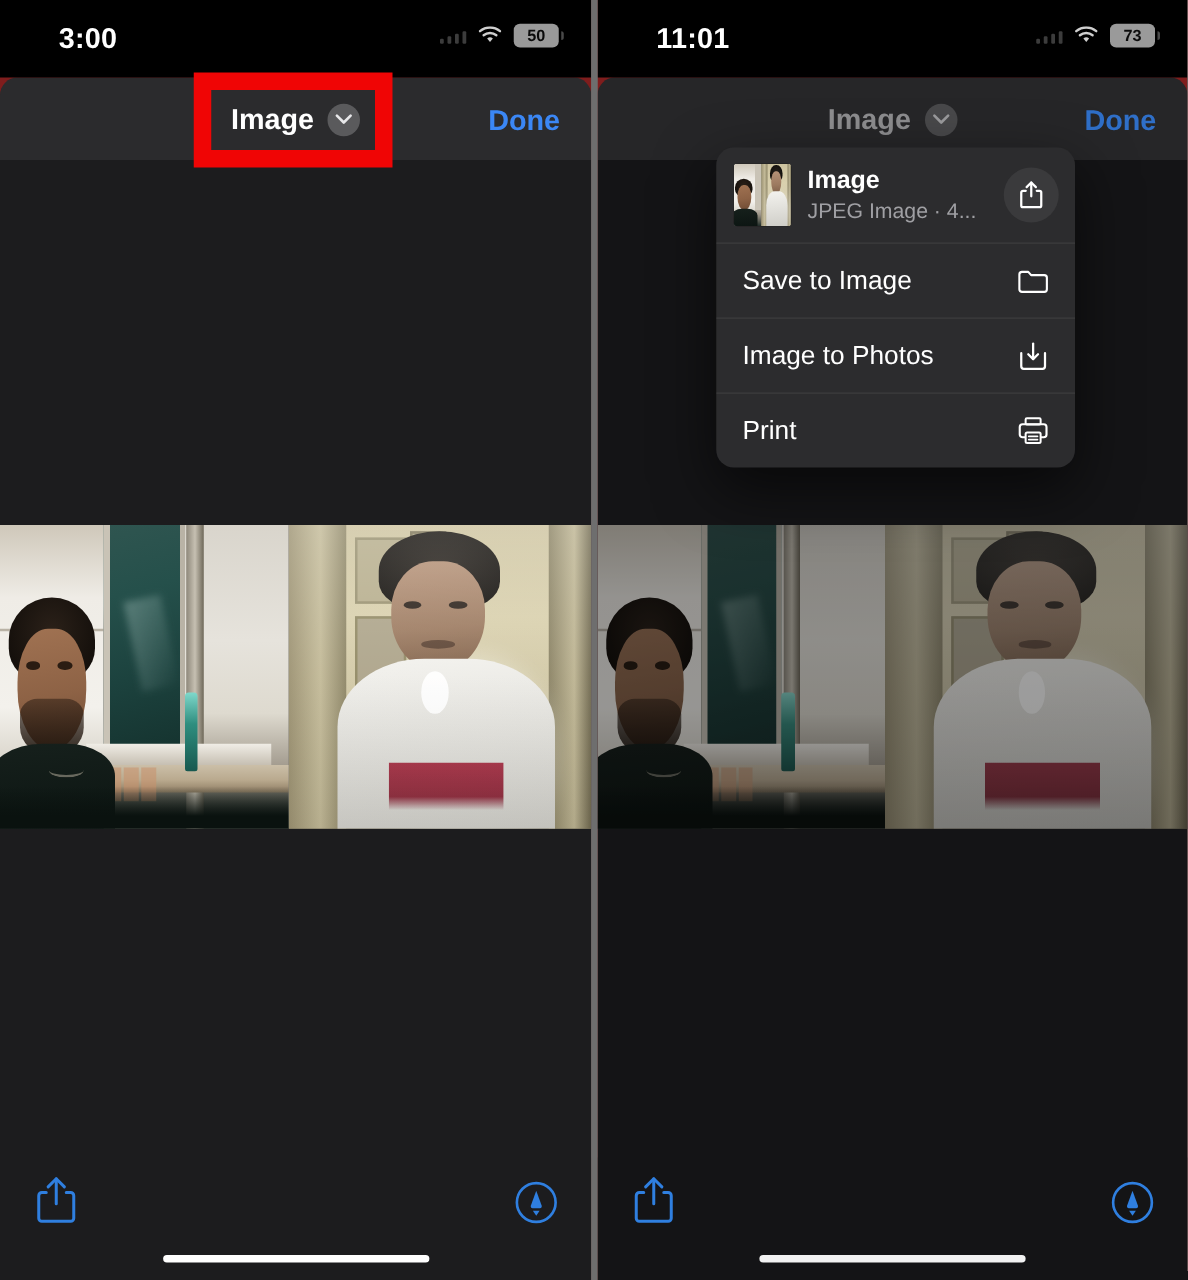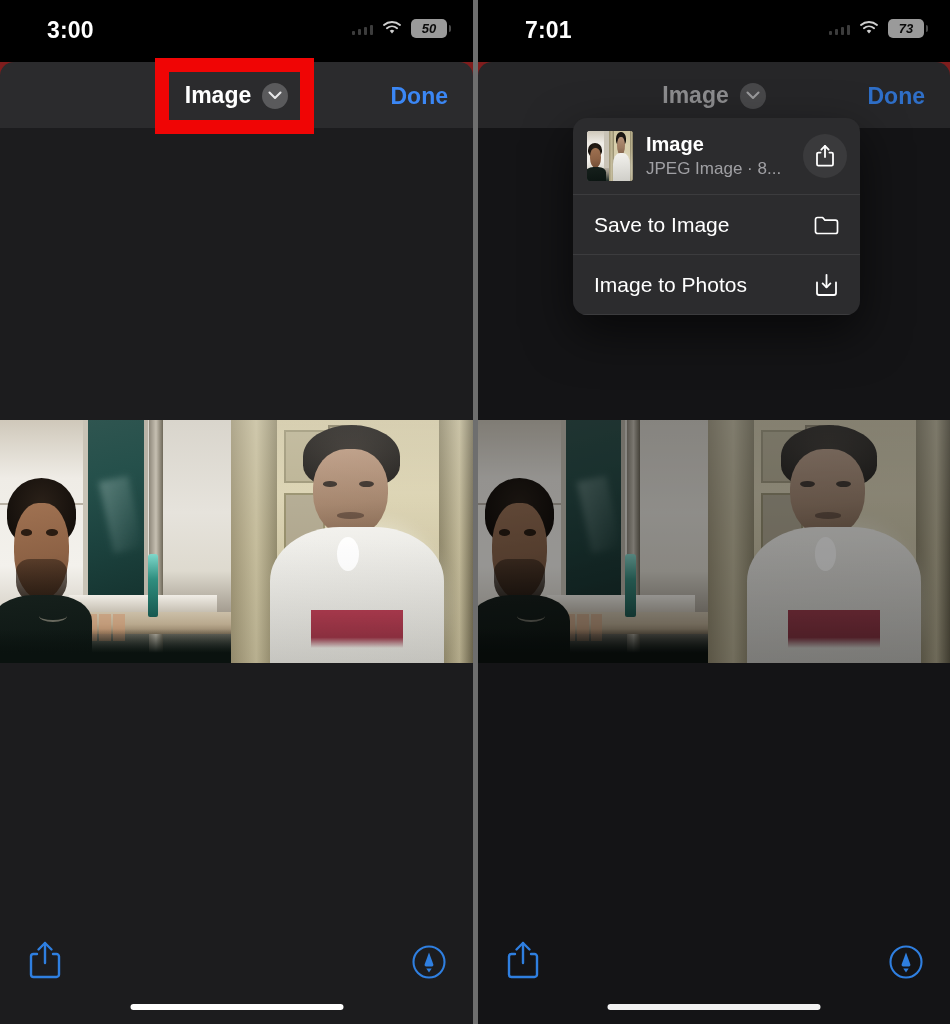--- a/index.html
+++ b/index.html
@@ -24,21 +24,21 @@
   .sb-right { position:absolute; right:26px; top:19px; display:flex; align-items:center; gap:9px; }
   .sig { display:flex; align-items:flex-end; gap:2.5px; height:13px; }
   .sig i { display:block; width:3.5px; background:#3c3c3c; border-radius:1px; }
   .sig i:nth-child(1){height:4px}.sig i:nth-child(2){height:6px}
   .sig i:nth-child(3){height:8px}.sig i:nth-child(4){height:10px}
   .wifi { position:relative; width:20px; height:15px; }
   .wifi svg { display:block; }
   .batt {
     position:relative; width:36px; height:19px;
     border-radius:5px; background:#9a9a9a;
-    display:flex; align-items:center; justify-content:center;font-style:italic;
+    display:flex; align-items:center; justify-content:center;
   }
   .batt span { color:#0b0b0b; font-size:13px; font-weight:700; line-height:1; }
   .batt:after {
     content:""; position:absolute; right:-4px; top:6px;
     width:2.5px; height:7px; border-radius:0 2px 2px 0; background:#4a4a4a;
   }
 
   
   .navbar {
     position:absolute; top:62px; left:0; right:0; height:66px;
@@ -319,21 +319,21 @@
     </div>
 
     <div class="redbox" id="redbox-left"></div>
   </div>
 
   <div class="divider"></div>
 
   <div class="panel right">
 
     <div class="statusbar">
-      <div class="sb-time">7:01</div>
+      <div class="sb-time">11:01</div>
       <div class="sb-right">
         <div class="sig">
             <i></i>
             <i></i>
             <i></i>
             <i></i>
           </div>
         <div class="wifi">
           <svg width="20" height="15" viewBox="0 0 20 15">
             <path d="M10 12.6l2.3-2.9a3.6 3.6 0 00-4.6 0z" fill="#cfcfcf"></path>
@@ -429,21 +429,21 @@
                   <div class="glow"></div>
                 <div class="boy-hair"></div>
                   <div class="boy-face"></div>
                   <div class="hood"></div>
               </div>
             </div>
           </div>
         </div>
         <div class="mh-text">
           <div class="mh-title">Image</div>
-          <div class="mh-sub">JPEG Image · 8...</div>
+          <div class="mh-sub">JPEG Image · 4...</div>
         </div>
         <div class="mh-share">
           <svg width="20" height="24" viewBox="0 0 20 24">
             <path d="M10 2v11" stroke="#fff" stroke-width="1.8" fill="none" stroke-linecap="round"></path>
             <path d="M6.3 5.7L10 2l3.7 3.7" stroke="#fff" stroke-width="1.8" fill="none" stroke-linecap="round" stroke-linejoin="round"></path>
             <path d="M5.6 8.6H3.4A1.4 1.4 0 002 10v10.3c0 .8.6 1.4 1.4 1.4h13.2c.8 0 1.4-.6 1.4-1.4V10a1.4 1.4 0 00-1.4-1.4h-2.2" stroke="#fff" stroke-width="1.8" fill="none" stroke-linecap="round" stroke-linejoin="round"></path>
           </svg>
         </div>
       </div>
 
@@ -466,20 +466,31 @@
           <svg width="23" height="24" viewBox="0 0 23 24">
             <path d="M11.5 1.8v12.4" stroke="#fff" stroke-width="1.8" fill="none" stroke-linecap="round"></path>
             <path d="M7.6 10.4l3.9 3.9 3.9-3.9" stroke="#fff" stroke-width="1.8" fill="none" stroke-linecap="round" stroke-linejoin="round"></path>
             <path d="M2 9.5V20c0 1.1.9 2 2 2h15c1.1 0 2-.9 2-2V9.5" stroke="#fff" stroke-width="1.8" fill="none" stroke-linecap="round" stroke-linejoin="round"></path>
           </svg>
         </span>
       </div>
 
       <div class="m-sep"></div>
 
+      <div class="m-item">
+        <span class="mlabel">Print</span>
+        <span class="micon">
+          <svg width="25" height="23" viewBox="0 0 25 23">
+            <rect x="6.5" y="1.6" width="12" height="5" rx="1" stroke="#fff" stroke-width="1.6" fill="none"></rect>
+            <rect x="1.8" y="6.4" width="21.4" height="10.4" rx="2.2" stroke="#fff" stroke-width="1.7" fill="none"></rect>
+            <rect x="6.5" y="13" width="12" height="8.4" rx="1.2" stroke="#fff" stroke-width="1.6" fill="#2c2c2e"></rect>
+            <path d="M9 16h7M9 18.6h7" stroke="#fff" stroke-width="1.4" stroke-linecap="round"></path>
+          </svg>
+        </span>
+      </div>
     </div>
 
     <div class="toolbar">
       <div class="tb-share">
         <svg width="34" height="40" viewBox="0 0 34 40">
           <path d="M17 3v20" stroke="#2f7fe0" stroke-width="2.4" fill="none" stroke-linecap="round"></path>
           <path d="M10.5 9.5L17 3l6.5 6.5" stroke="#2f7fe0" stroke-width="2.4" fill="none" stroke-linecap="round" stroke-linejoin="round"></path>
           <path d="M9 14H5.5A2.5 2.5 0 003 16.5v18A2.5 2.5 0 005.5 37h23a2.5 2.5 0 002.5-2.5v-18A2.5 2.5 0 0028.5 14H25" stroke="#2f7fe0" stroke-width="2.4" fill="none" stroke-linecap="round" stroke-linejoin="round"></path>
         </svg>
       </div>

